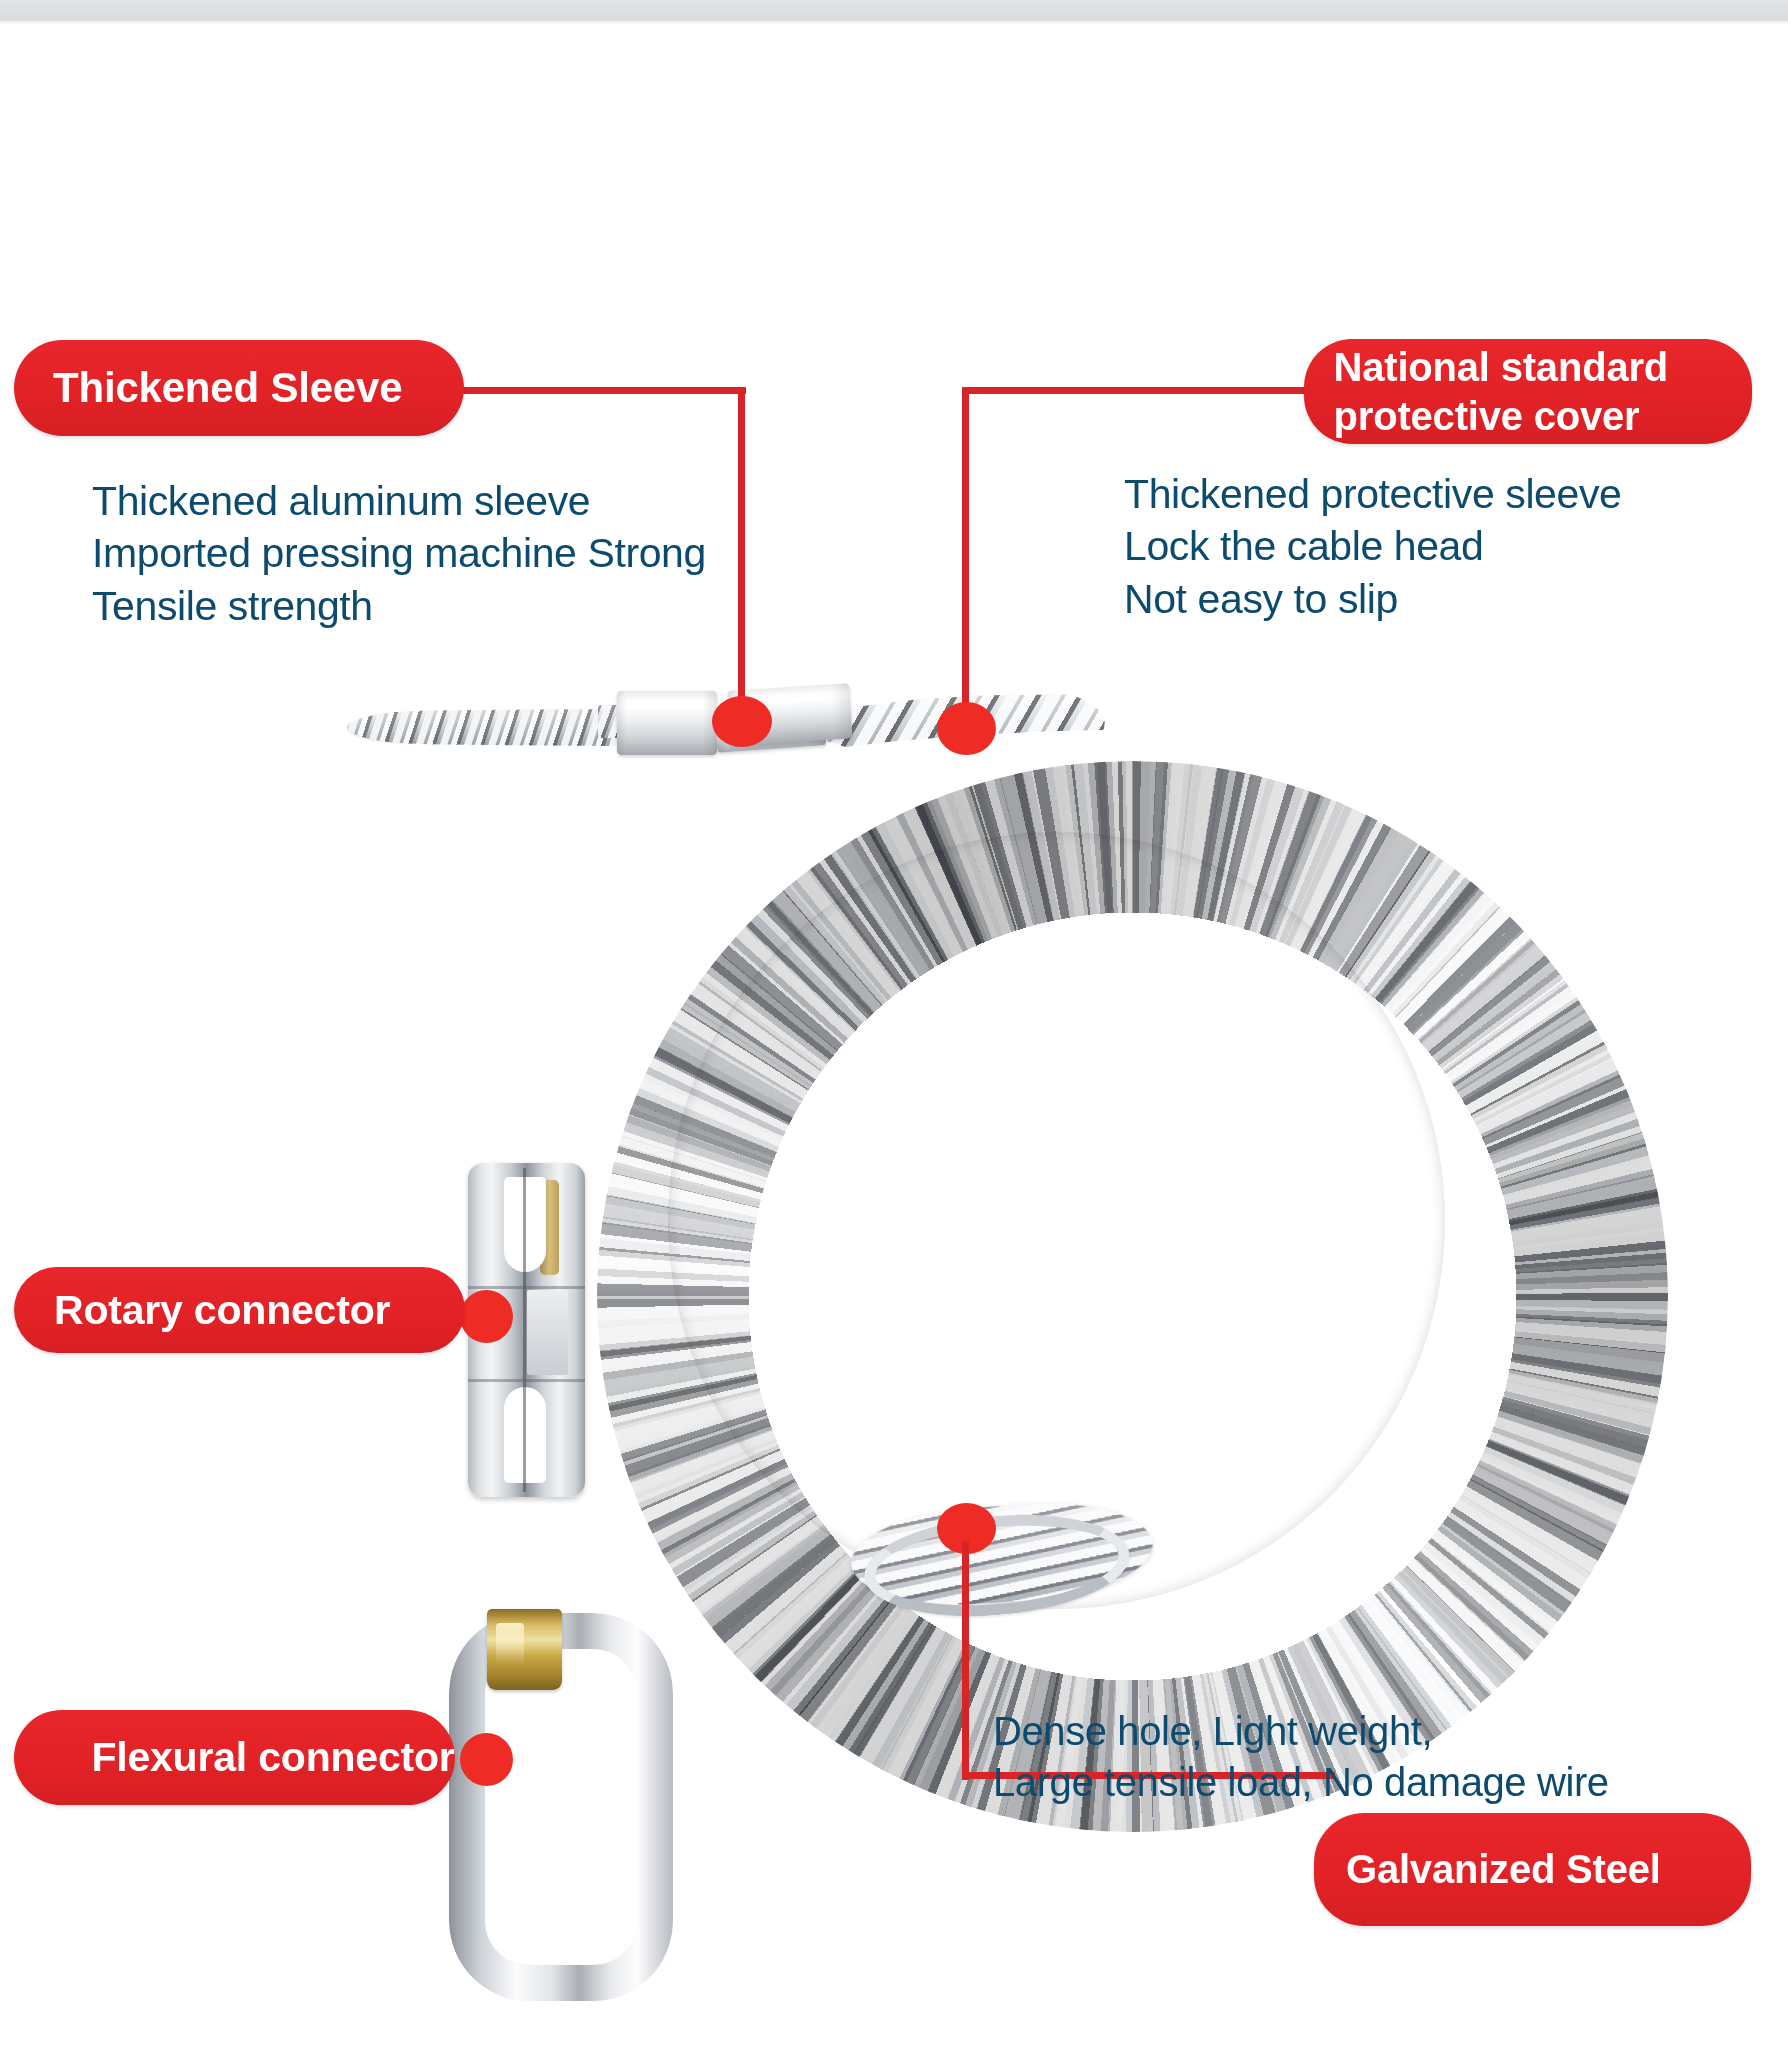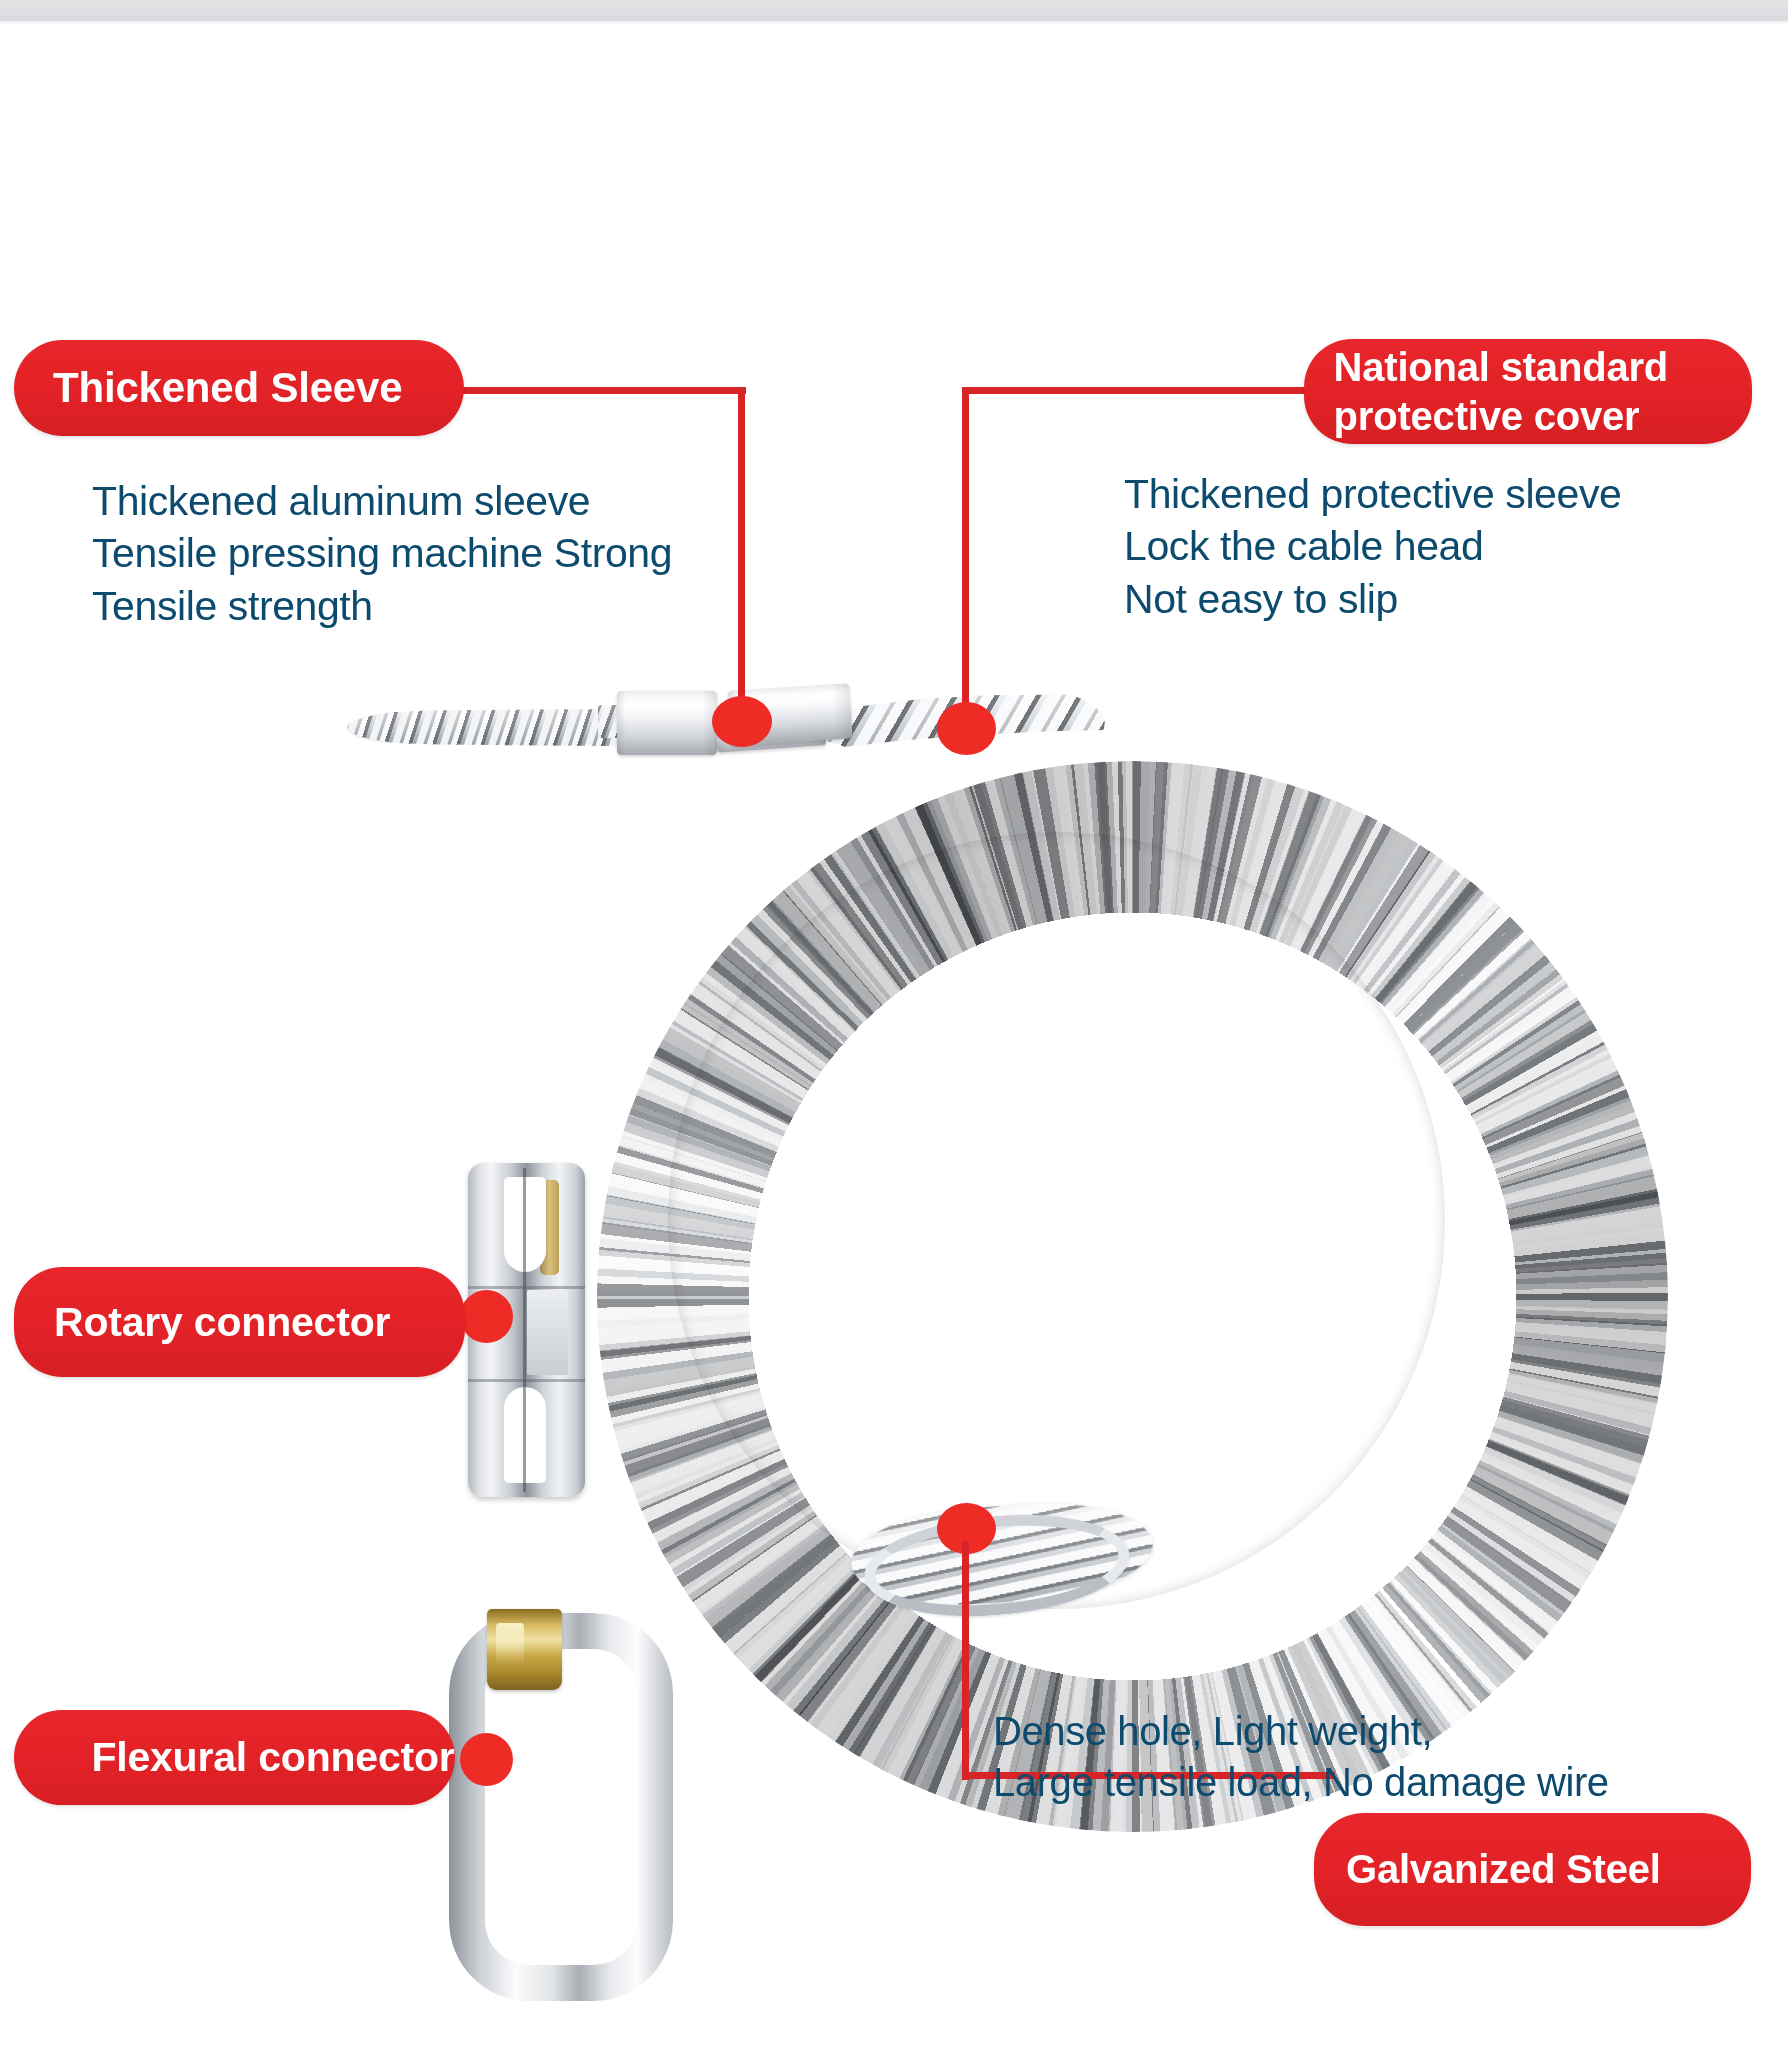--- a/index.html
+++ b/index.html
@@ -358,35 +358,35 @@
 
   <div class="badge" style="left:14px; top:340px; width:411px; height:96px; border-radius:48px; padding:0 0 0 39px; font-size:42px;">
     <div class="line">Thickened  Sleeve</div>
   </div>
 
   <div class="badge" style="left:1304px; top:339px; width:418px; height:105px; border-radius:48px; padding:0 0 0 29.6px; font-size:40px; line-height:1.22;">
     <div class="line">National standard</div>
     <div class="line">protective cover</div>
   </div>
 
-  <div class="badge" style="left:14px; top:1267px; width:411px; height:110px; border-radius:48px; padding:0 0 0 40px; font-size:41px;">
+  <div class="badge" style="left:14px; top:1267px; width:411px; height:86px; border-radius:48px; padding:0 0 0 40px; font-size:41px;">
     <div class="line">Rotary connector</div>
   </div>
 
   <div class="badge" style="left:14px; top:1710px; width:411px; height:95px; border-radius:48px; padding:0 0 0 29.6px; font-size:41px;align-items:flex-end;">
     <div class="line">Flexural connector</div>
   </div>
 
   <div class="badge" style="left:1314px; top:1813px; width:405px; height:113px; border-radius:50px; padding:0 0 0 32px; font-size:40px; line-height:1.24;">
     <div class="line">Galvanized Steel</div>
   </div>
 
   <div class="desc" style="left:92px; top:475px; font-size:41px;">
     <div class="line">Thickened aluminum sleeve</div>
-    <div class="line">Tensile pressing machine Strong</div>
+    <div class="line">Imported pressing machine Strong</div>
     <div class="line">Tensile strength</div>
   </div>
 
   <div class="desc" style="left:1124px; top:468px; font-size:41px;">
     <div class="line">Thickened protective sleeve</div>
     <div class="line">Lock the cable head</div>
     <div class="line">Not easy to slip</div>
   </div>
 
   <div class="desc" style="left:993px; top:1706px; font-size:40px;">

